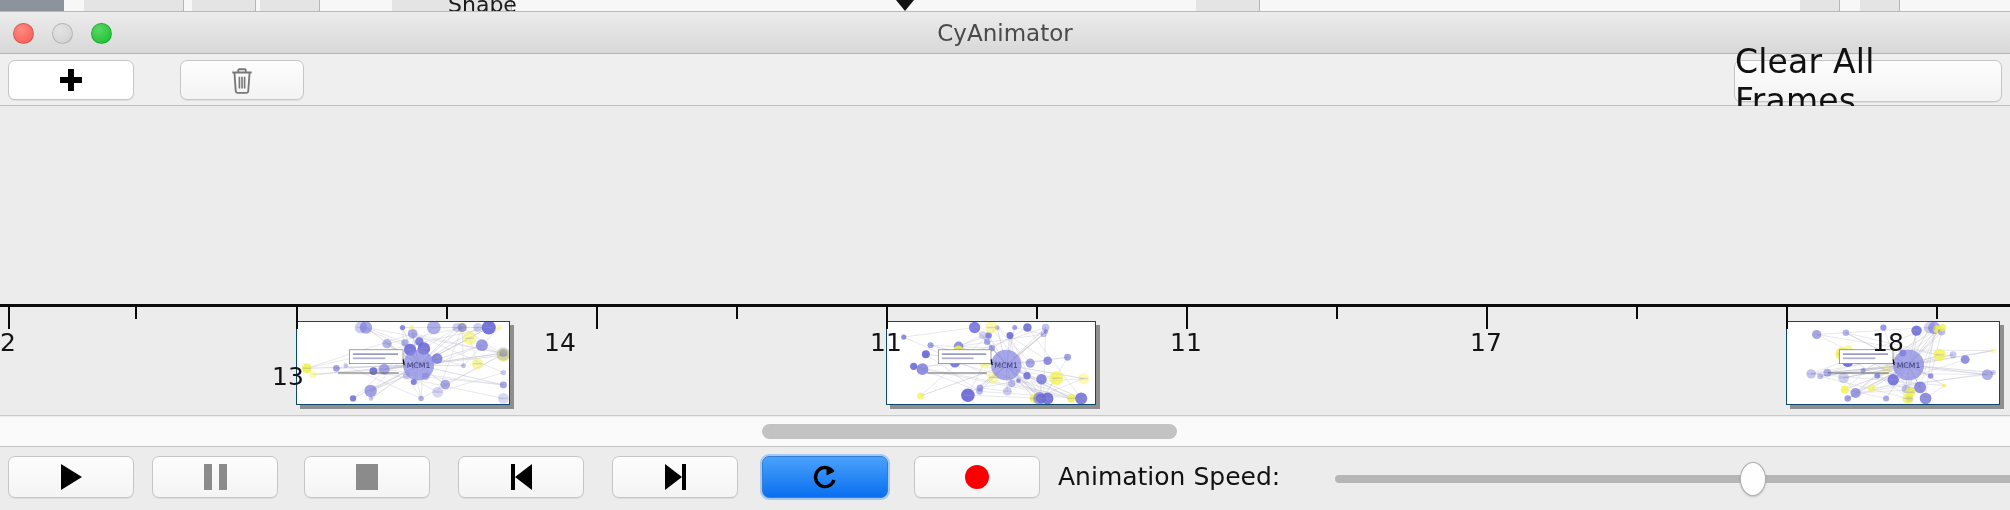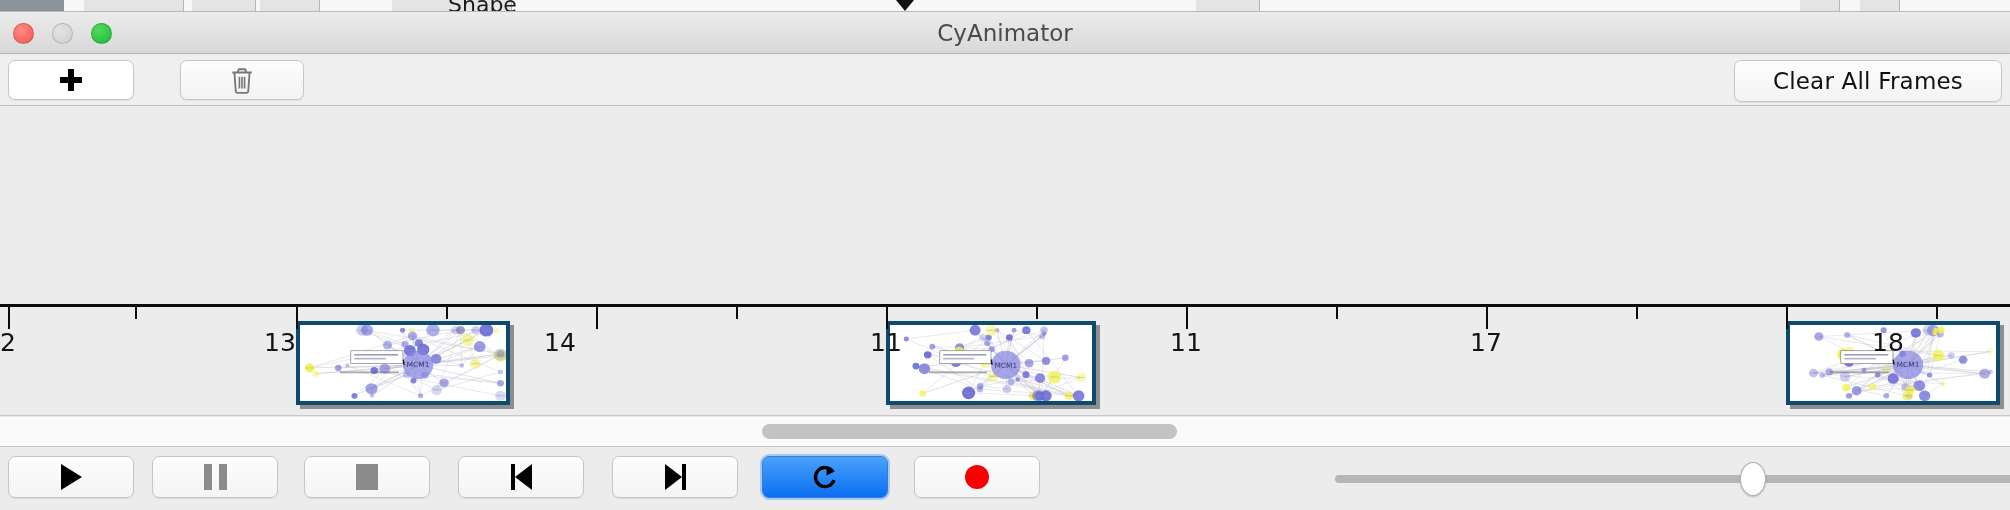--- a/index.html
+++ b/index.html
@@ -70,21 +70,21 @@
     border: 1px solid #c6c6c6;
     border-radius: 7px;
     background: linear-gradient(to bottom, #fdfdfd 0%, #f3f3f3 100%);
     box-shadow: 0 1px 1px rgba(0,0,0,.07);
     display: flex; align-items: center; justify-content: center;
     cursor: default;
   }
   .btn-add  { left: 8px;   top: 6px; width: 126px; height: 40px; background: #fff; }
   .btn-del  { left: 180px; top: 6px; width: 124px; height: 40px; }
   .btn-clear{ right: 8px;  top: 6px; width: 268px; height: 42px;
-              font-size: 23px; color: #111; letter-spacing: .2px; }
+              font-size: 33px; color: #111; letter-spacing: .2px; }
 
   .plus-icon { position: relative; width: 22px; height: 22px; }
   .plus-icon::before, .plus-icon::after {
     content: ""; position: absolute; background: #000;
   }
   .plus-icon::before { left: 8px; top: 0;  width: 6px; height: 22px; }
   .plus-icon::after  { left: 0;  top: 8px; width: 22px; height: 6px; }
 
   .trash-icon { width: 26px; height: 28px; }
 
@@ -92,21 +92,21 @@
   .timeline {
     position: absolute; left: 0; top: 106px; width: 2010px; height: 310px;
     background: #ececec;
     border-bottom: 1px solid #c9c9c9;
     overflow: hidden;
   }
 
   .frame {
     position: absolute;
     background: #fff;
-    border: 4px solid #0c4a6e;
+    border: 1px solid #0c4a6e;
     box-shadow: 4px 4px 0 0 #8e8e8e;
     overflow: hidden;
   }
   .frame svg { display: block; width: 100%; height: 100%; }
 
   
   .axis-line {
     position: absolute; left: 0; top: 198px; width: 2010px; height: 3px;
     background: #0b0b0b;
   }
@@ -691,21 +691,21 @@
       <rect x="58" y="72" width="86" height="3" fill="#6f6f6f" opacity="0.55"></rect>
     </svg>
         </div>
       </div>
     <div class="axis-line"></div>
     <div id="ticks-layer">
         <div class="tick major" style="left: 8px;"></div>
         <div class="tick-label" style="left: 8px;">2</div>
         <div class="tick minor" style="left: 135px;"></div>
         <div class="tick major" style="left: 296px;"></div>
-        <div class="tick-label" style="left: 280px;">13</div>
+        <div class="tick-label" style="left: 288px; margin-top: 34px;">13</div>
         <div class="tick minor" style="left: 446px;"></div>
         <div class="tick major" style="left: 596px;"></div>
         <div class="tick-label" style="left: 560px;">14</div>
         <div class="tick minor" style="left: 736px;"></div>
         <div class="tick major" style="left: 886px;"></div>
         <div class="tick-label" style="left: 886px;">11</div>
         <div class="tick minor" style="left: 1036px;"></div>
         <div class="tick major" style="left: 1186px;"></div>
         <div class="tick-label" style="left: 1186px;">11</div>
         <div class="tick minor" style="left: 1336px;"></div>
@@ -751,19 +751,20 @@
         <div class="pbtn active" style="left: 762px; width: 126px;">
           <svg width="30" height="30" viewBox="0 0 30 30">
             <path d="M23 10 A9.5 9.5 0 1 0 24 18" fill="none" stroke="#000" stroke-width="3.4" stroke-linecap="butt"></path>
             <path d="M16.5 4.5 L24.5 9.5 L16.5 13.5 Z" fill="#000"></path>
           </svg>
         </div>
         <div class="pbtn" style="left: 914px; width: 126px;">
           <span class="ico-rec"></span>
         </div>
       </div>
+    <div class="speed-label">Animation Speed:</div>
     <div class="slider">
       <div class="slider-track"></div>
       <div class="slider-knob" id="speed-knob" style="left: 50%;"></div>
     </div>
   </div>
 
 </div>
 
 </body></html>

